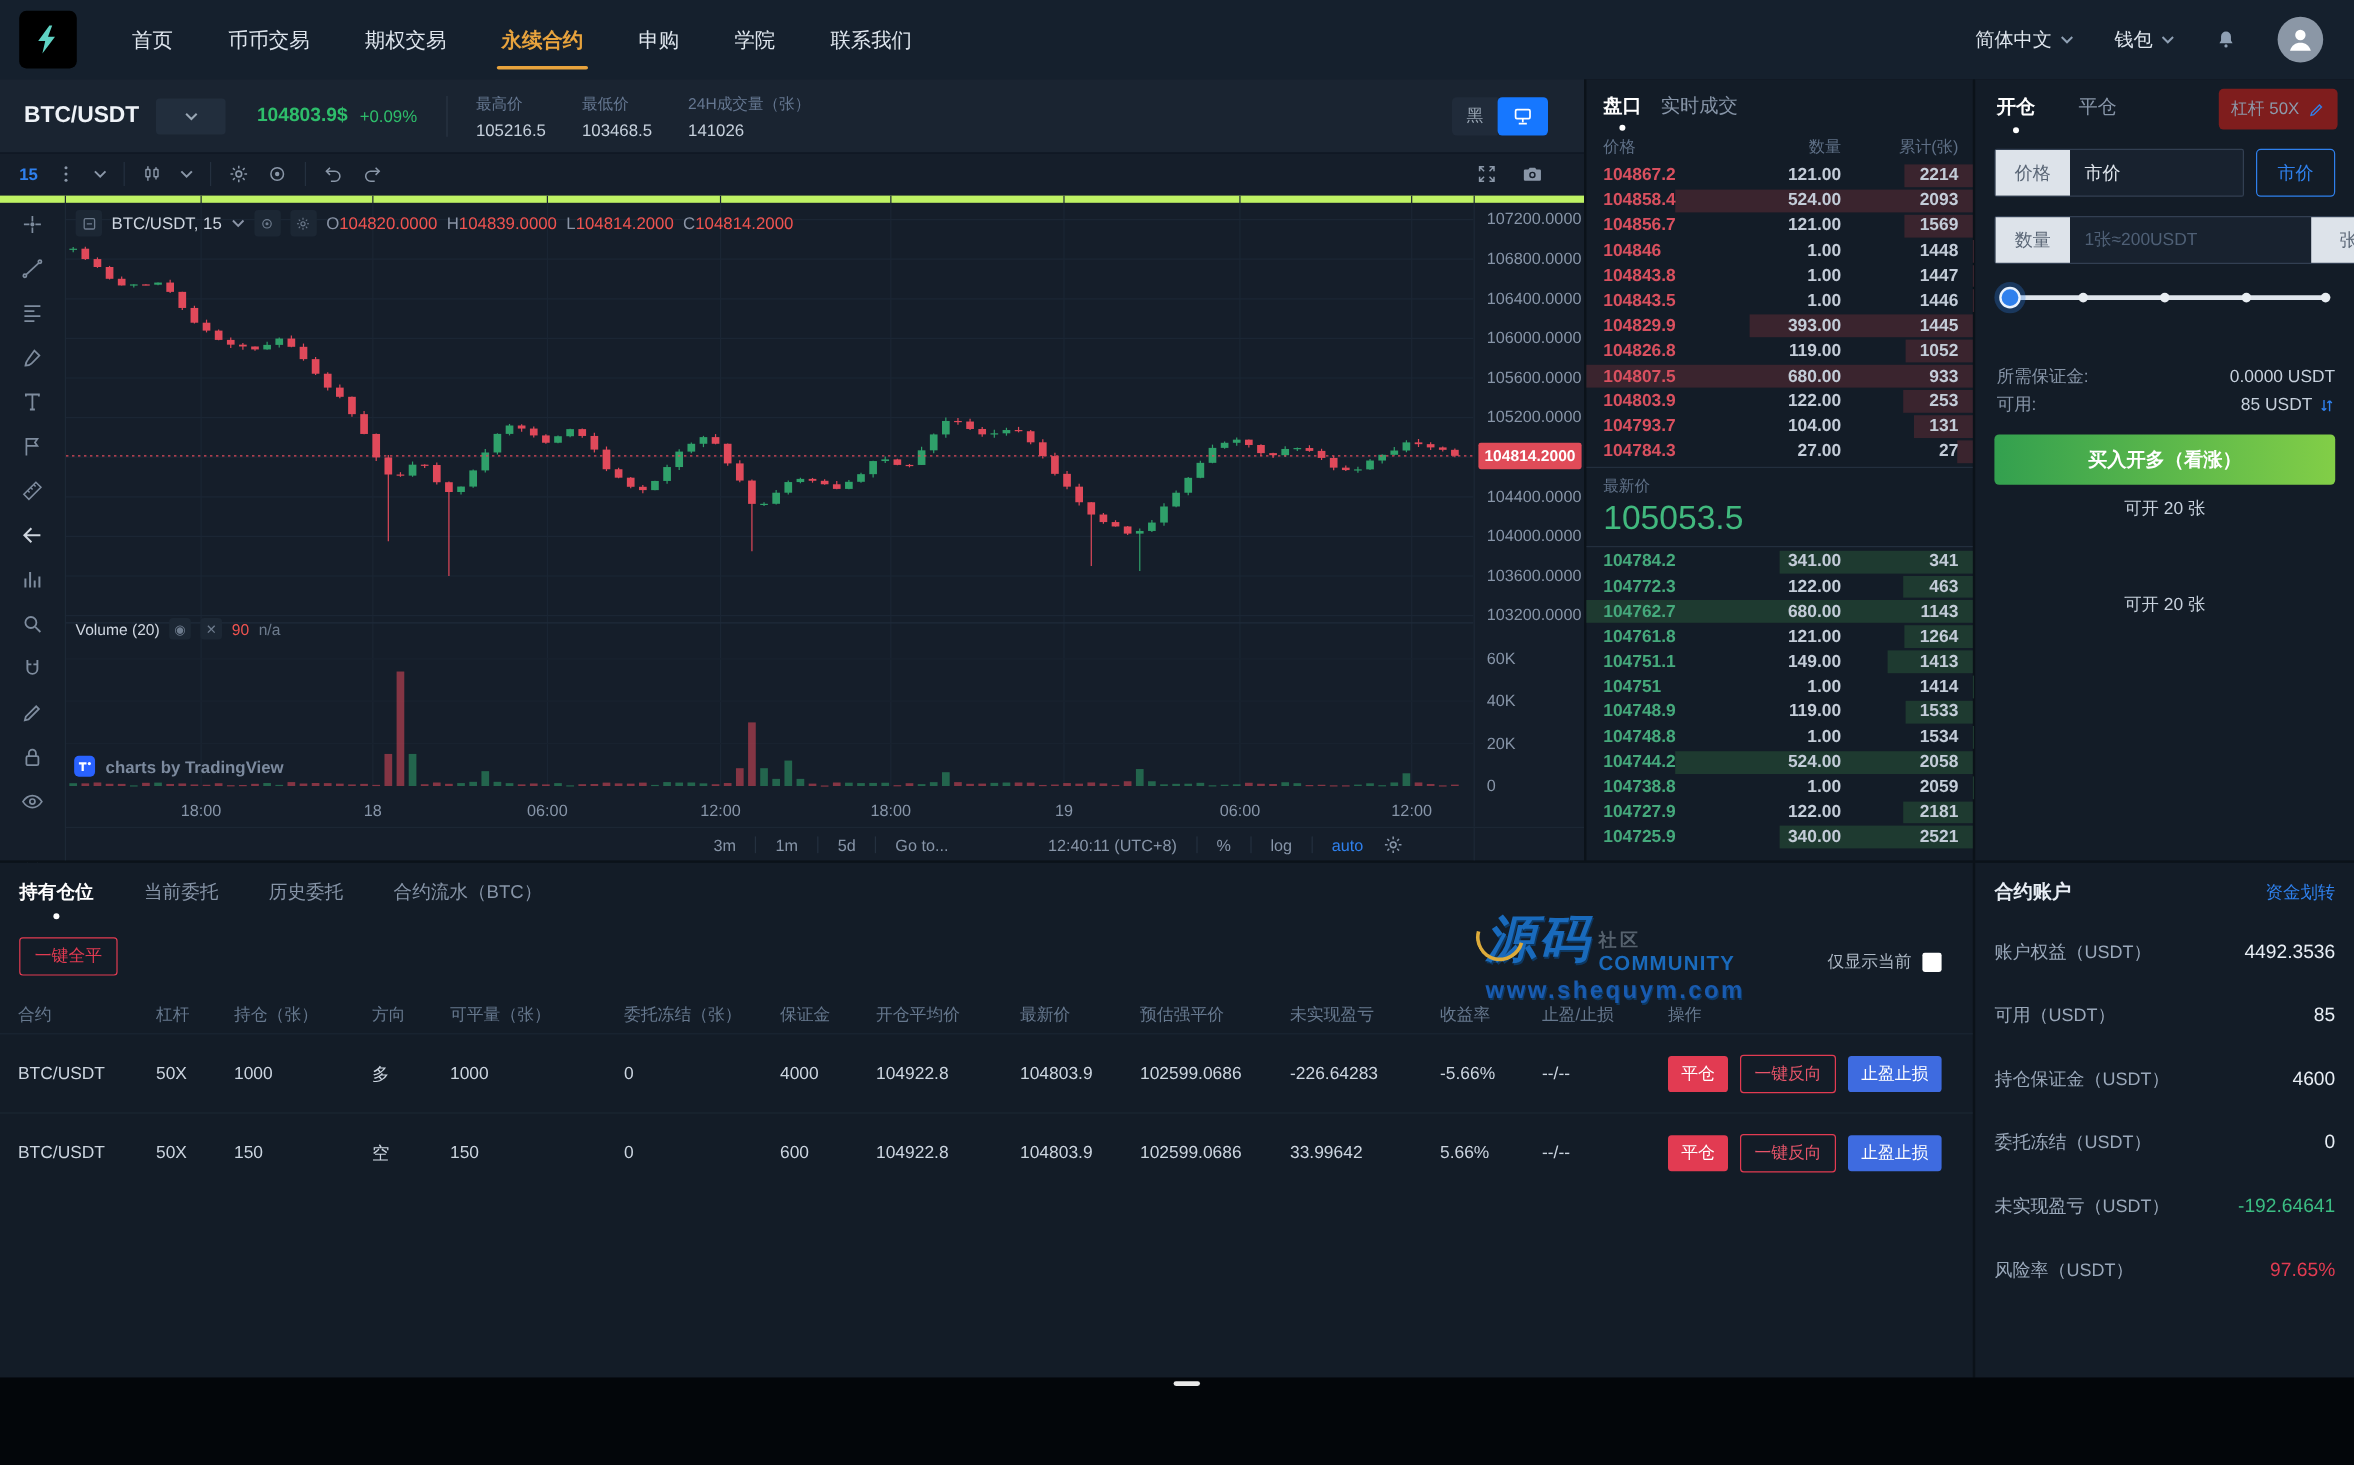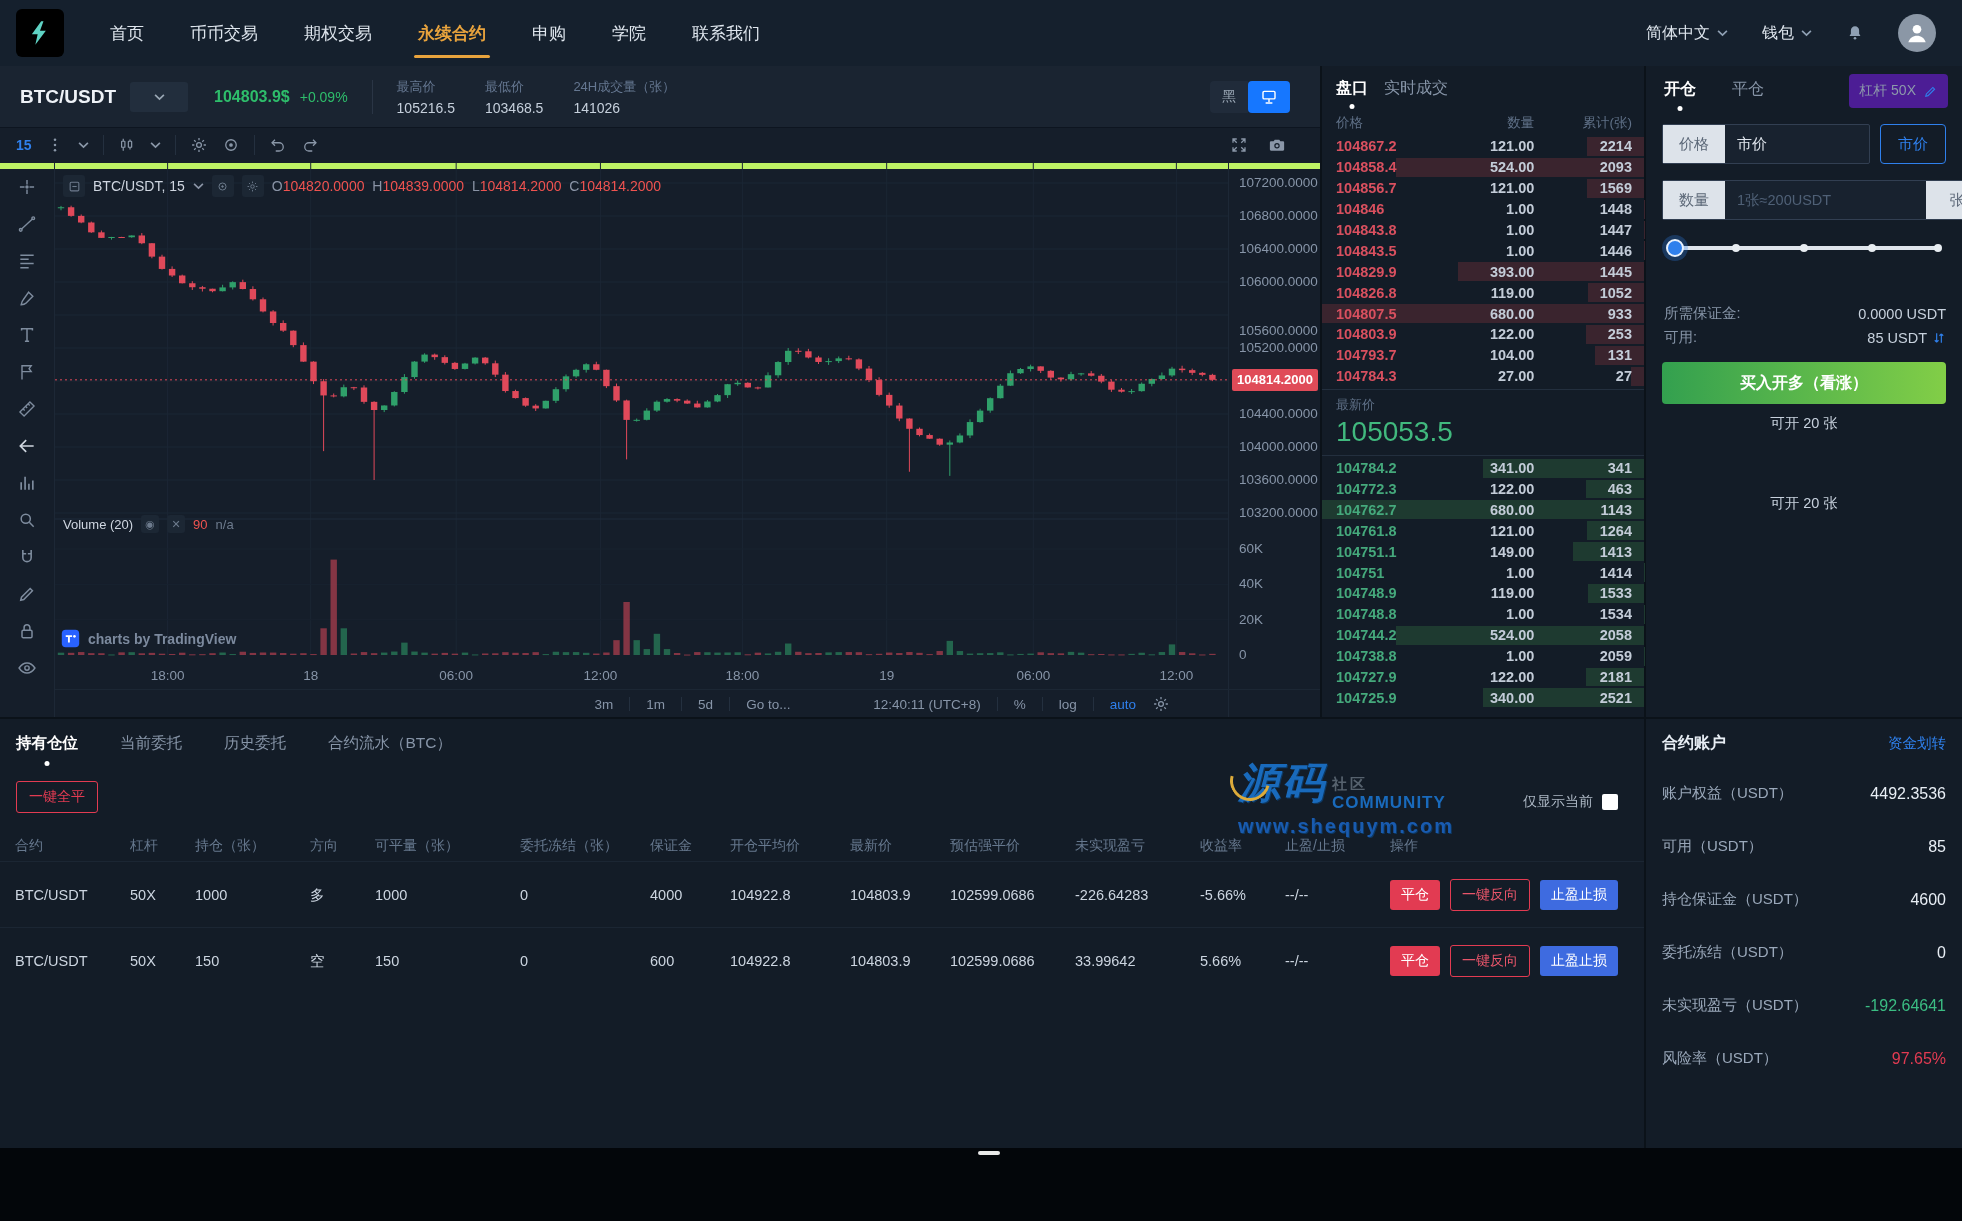--- a/index.html
+++ b/index.html
@@ -91,21 +91,21 @@
   .bid .bar{background:#1e3a30;}
   .ob-last{border-top:1px solid #232f3e;border-bottom:1px solid #232f3e;padding:6px 14px 7px;margin-top:2px;margin-bottom:2px;}
   .ob-last .lb{font-size:13px;color:#5f7087;}
   .ob-last .vl{font-size:28px;color:#41b97e;margin-top:2px;}
   
   .trade-panel{left:1646px;top:66px;width:316px;height:651px;}
   .tp-tabs{display:flex;gap:36px;align-items:center;height:46px;padding-left:18px;position:relative;}
   .tp-tab{font-size:16px;color:#8795a8;cursor:pointer;position:relative;}
   .tp-tab.active{color:#fff;font-weight:bold;}
   .tp-tab.active::after{content:"";position:absolute;left:50%;transform:translateX(-50%);bottom:-11px;width:5px;height:5px;border-radius:50%;background:#fff;}
-  .lev-btn{position:absolute;right:14px;top:8px;height:34px;background:#4c1d95;border-radius:4px;display:flex;align-items:center;gap:7px;padding:0 10px;font-size:14px;color:#8d9aab;cursor:pointer;}
+  .lev-btn{position:absolute;right:14px;top:8px;height:34px;background:#7f1d1d;border-radius:4px;display:flex;align-items:center;gap:7px;padding:0 10px;font-size:14px;color:#8d9aab;cursor:pointer;}
   .lev-btn .i{color:#2f80ed;}
   .lev-btn .i svg{width:15px;height:15px;}
   .tp-row{position:absolute;left:16px;display:flex;align-items:stretch;}
   .inp{display:flex;align-items:stretch;border:1px solid #323f52;border-radius:2px;height:40px;box-sizing:border-box;background:#18222f;flex:1;}
   .inp .tag{width:62px;background:#dde3ea;color:#5a6676;font-size:15px;display:flex;align-items:center;justify-content:center;}
   .inp .val{flex:1;display:flex;align-items:center;padding-left:12px;font-size:15px;color:#dfe5ec;}
   .inp input{flex:1;background:transparent;border:none;outline:none;padding-left:12px;font-size:14.5px;color:#dfe5ec;font-family:inherit;}
   .inp input::placeholder{color:#4f6076;}
   .mkt-btn{width:66px;height:40px;margin-left:10px;border:1px solid #2f80ed;color:#2f80ed;border-radius:4px;font-size:15px;display:flex;align-items:center;justify-content:center;cursor:pointer;box-sizing:border-box;}
   .slider{position:absolute;left:22px;right:22px;top:172px;height:20px;}
@@ -827,21 +827,21 @@
           </span>
         <span>charts by TradingView</span>
       </div>
     </div>
 
     <div class="y-axis" id="y-axis">
         <div class="y-tick" style="top: 12px;">107200.0000</div>
         <div class="y-tick" style="top: 45px;">106800.0000</div>
         <div class="y-tick" style="top: 78px;">106400.0000</div>
         <div class="y-tick" style="top: 111px;">106000.0000</div>
-        <div class="y-tick" style="top: 144px; margin-top: 16px;">105600.0000</div>
+        <div class="y-tick" style="top: 144px;">105600.0000</div>
         <div class="y-tick" style="top: 177px;">105200.0000</div>
         <div class="y-tick" style="top: 243px;">104400.0000</div>
         <div class="y-tick" style="top: 276px;">104000.0000</div>
         <div class="y-tick" style="top: 309px;">103600.0000</div>
         <div class="y-tick" style="top: 342px;">103200.0000</div>
         <div class="y-tick" style="top: 378px;">60K</div>
         <div class="y-tick" style="top: 413.333px;">40K</div>
         <div class="y-tick" style="top: 448.667px;">20K</div>
         <div class="y-tick" style="top: 484px;">0</div>
         <div class="price-tag" style="top: 205.828px;">104814.2000</div>

